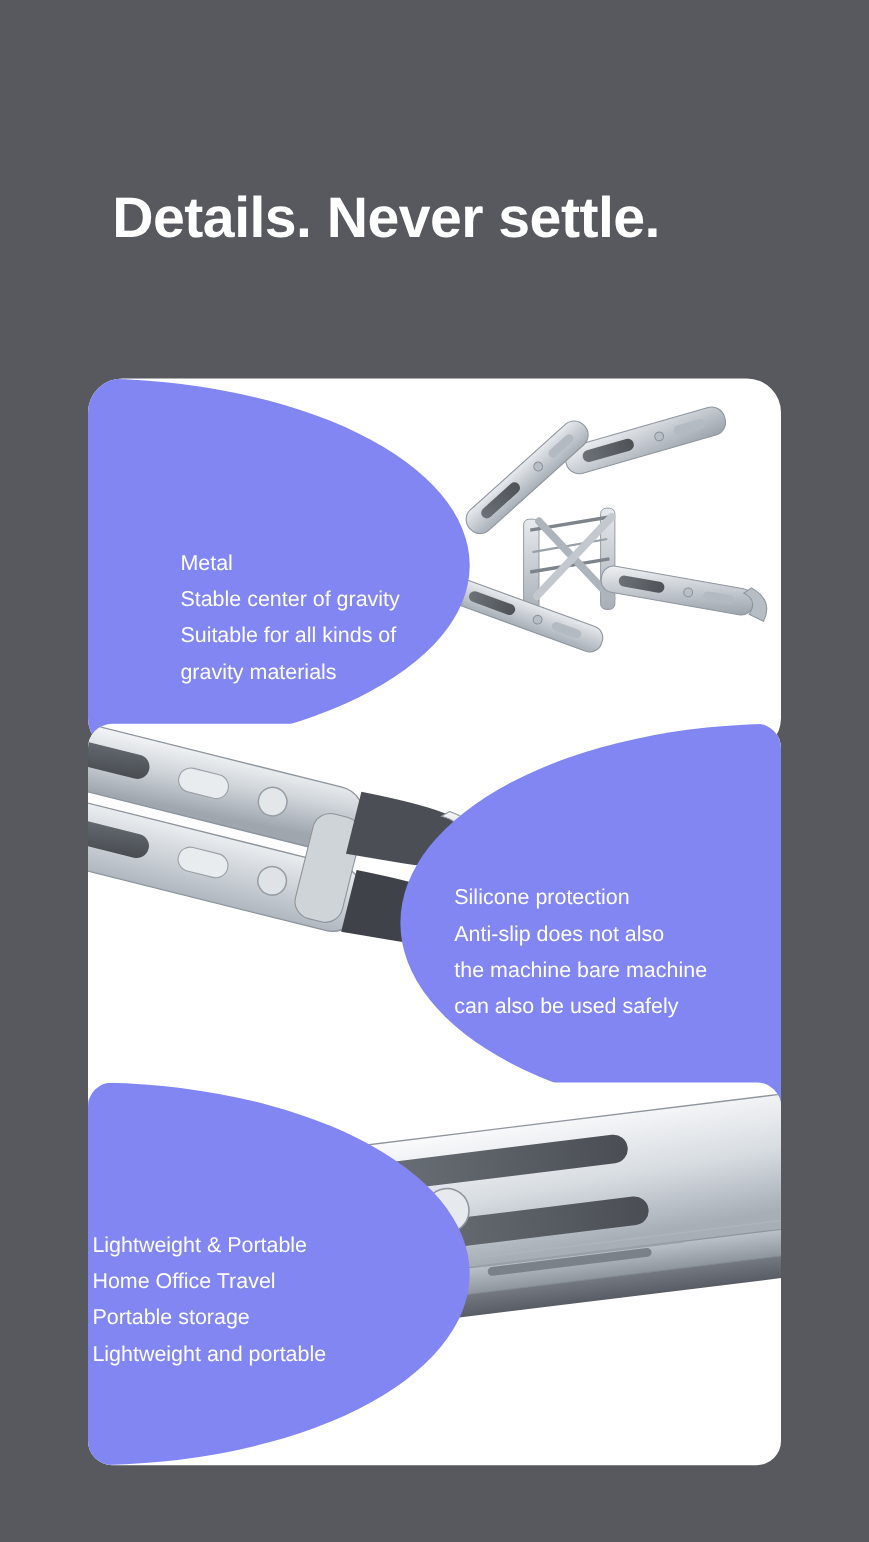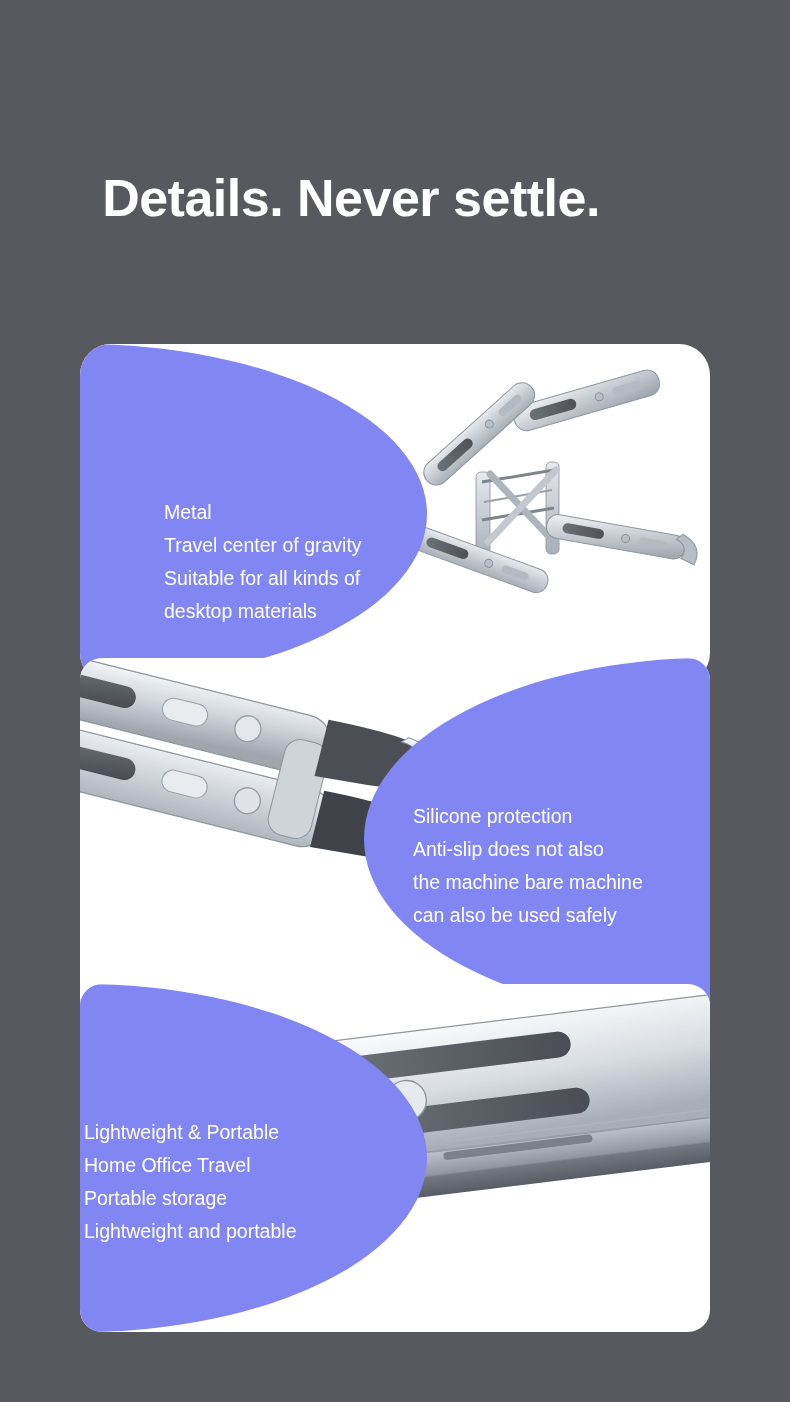--- a/index.html
+++ b/index.html
@@ -156,23 +156,23 @@
           <rect x="154" y="212" width="28" height="8" rx="4" fill="#b4bac1"></rect>
           <path d="M58 202 q-24 6 -20 28 l15 -3 q-5 -15 9 -18 z" fill="#b7bdc4" stroke="#8f969e"></path>
         </g>
       </svg>
     </div>
 
     <div class="purple-left"></div>
 
     <div class="caption caption-1">
       <div>Metal</div>
-      <div>Travel center of gravity</div>
+      <div>Stable center of gravity</div>
       <div>Suitable for all kinds of</div>
-      <div>desktop materials</div>
+      <div>gravity materials</div>
     </div>
   </div>
 
   <div class="card card-2">
 
     <div class="art art-2">
       <svg width="400" height="286" viewBox="0 0 400 286">
         <defs>
           <linearGradient id="s1" x1="0" y1="0" x2="0.3" y2="1">
             <stop offset="0" stop-color="#fbfcfd"></stop>

